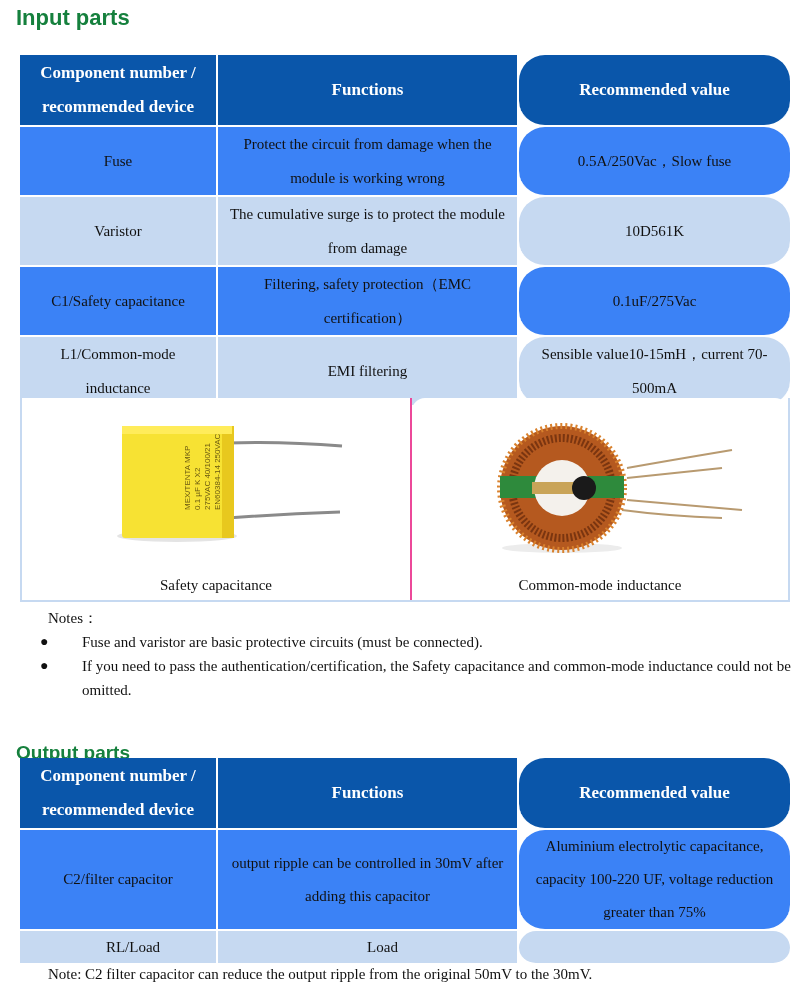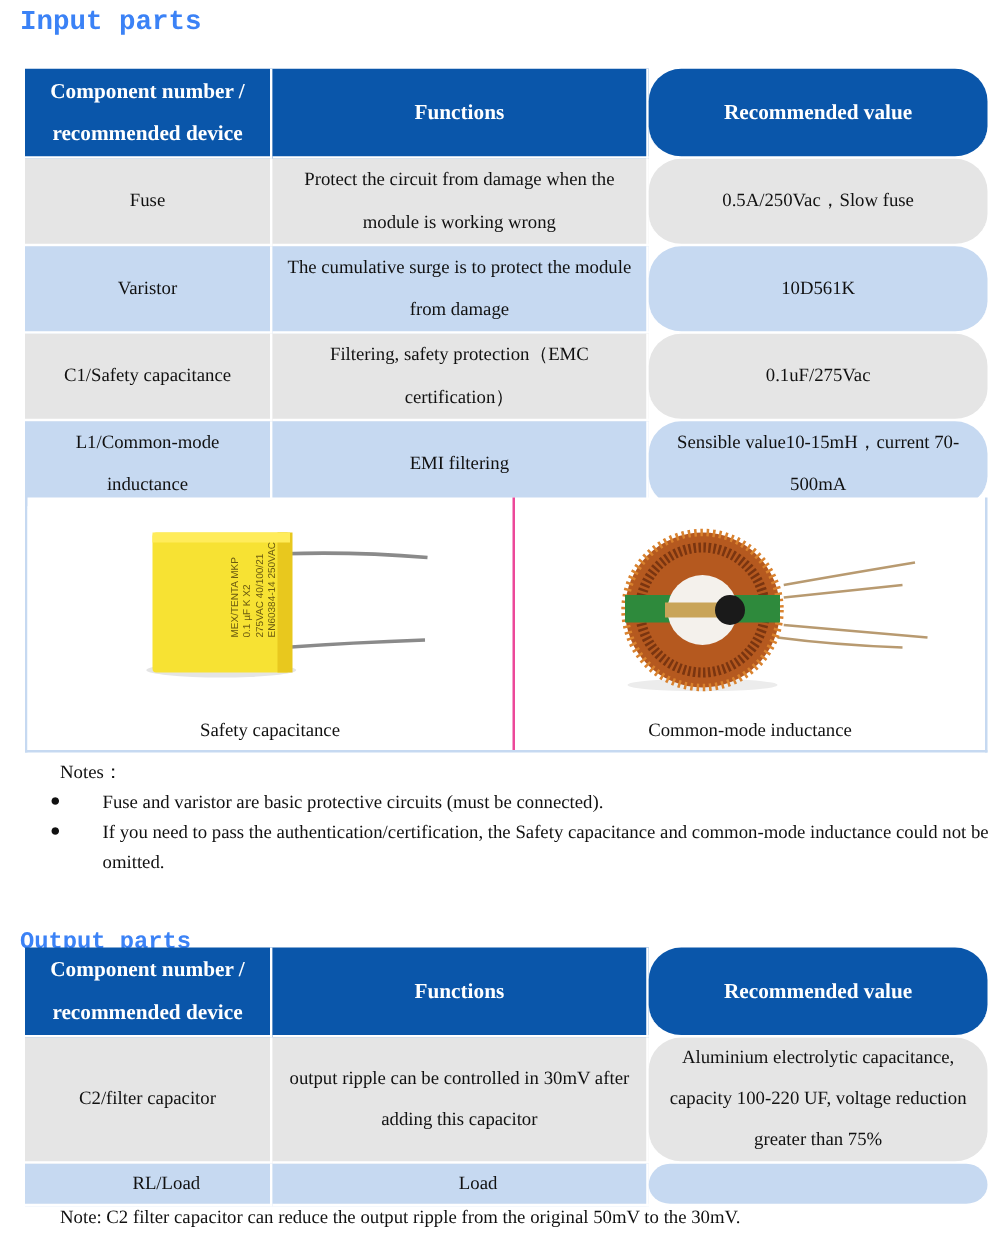--- a/index.html
+++ b/index.html
@@ -2,42 +2,42 @@
 <html><head>
   <meta charset="utf-8">
   <style>
     * { box-sizing: border-box; margin: 0; padding: 0; }
     body {
       width: 800px; height: 1004px; background: #ffffff; overflow: hidden;
       font-family: "Liberation Serif", "DejaVu Serif", serif; color: #111;
       position: relative;
     }
     .section-title {
-      position: absolute; left: 16px; font-weight: bold; color: #3b82f6;
-      font-family: Liberation Mono, monospace;
+      position: absolute; left: 16px; font-weight: bold; color: #15803d;
+      font-family: Liberation Sans, sans-serif;
     }
     #t-input { top: 5px; font-size: 22px; }
     #t-output { top: 722px; font-size: 19px; margin-top: 20px; }
 
     table.spec {
       position: absolute; left: 20px; width: 770px;
       border-collapse: separate; border-spacing: 0;
       table-layout: fixed;
     }
     table.spec td, table.spec th {
       text-align: center; vertical-align: middle;
       border-right: 2px solid #ffffff; border-bottom: 2px solid #ffffff;
       font-size: 15px; line-height: 34px; padding: 0 8px;
     }
     table.spec td:last-child, table.spec th:last-child { border-right: none; border-radius: 26px; }
     table.spec th {
       background: #0a56aa; color: #ffffff; font-weight: bold;
       font-size: 17px;
     }
-    tr.dark td { background: #e5e5e5; margin-top: 32px; }
+    tr.dark td { background: #3b82f6; margin-top: 32px; }
     tr.light td { background: #c6d9f1; }
     col.c1 { width: 198px; }
     col.c2 { width: 301px; }
     col.c3 { width: 271px; }
 
     #table-input { top: 55px; }
     #table-input th { height: 72px; }
     #table-input tr.r td { height: 68px; }
 
     #table-output { top: 758px; }
@@ -46,21 +46,21 @@
     #table-output tr.r2 td { height: 34px; line-height: 30px; padding-left: 38px; }
 
     .img-row {
       position: absolute; top: 398px; left: 20px; width: 770px; height: 204px;
       display: flex; border: 2px solid #c6d9f1; border-top: none;
     }
     .img-cell {
       position: relative; flex: none; height: 100%; background: #ffffff;
     }
     .img-cell.left { width: 390px; border-right: 2px solid #ec4899; }
-    .img-cell.right { width: 376px; }
+    .img-cell.right { width: 376px; border-radius: 13px; }
     .img-caption {
       position: absolute; bottom: 6px; left: 0; right: 0; text-align: center;
       font-size: 15px;
     }
 
     .notes {
       position: absolute; top: 606px; left: 48px; width: 745px;
       font-size: 15px; line-height: 24px;
     }
     .notes ul { list-style: none; margin-left: -8px; }

